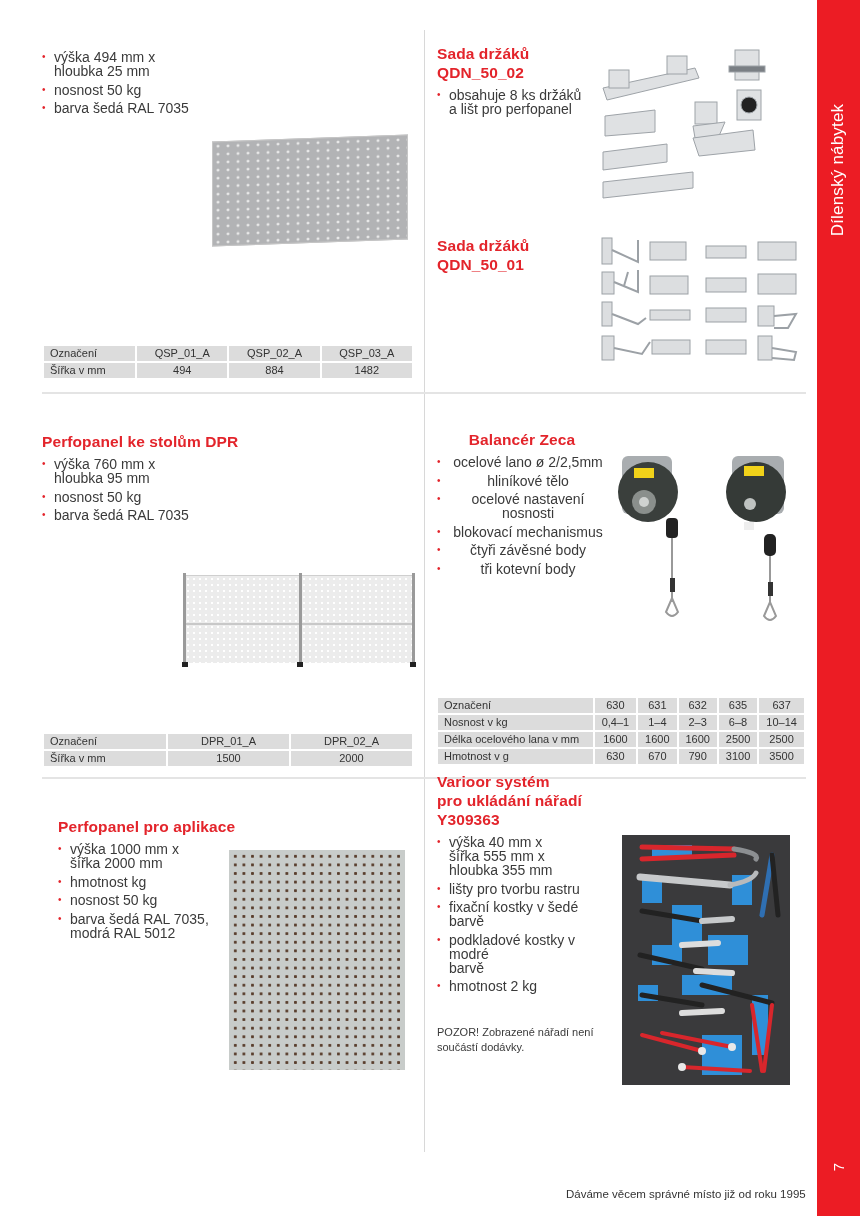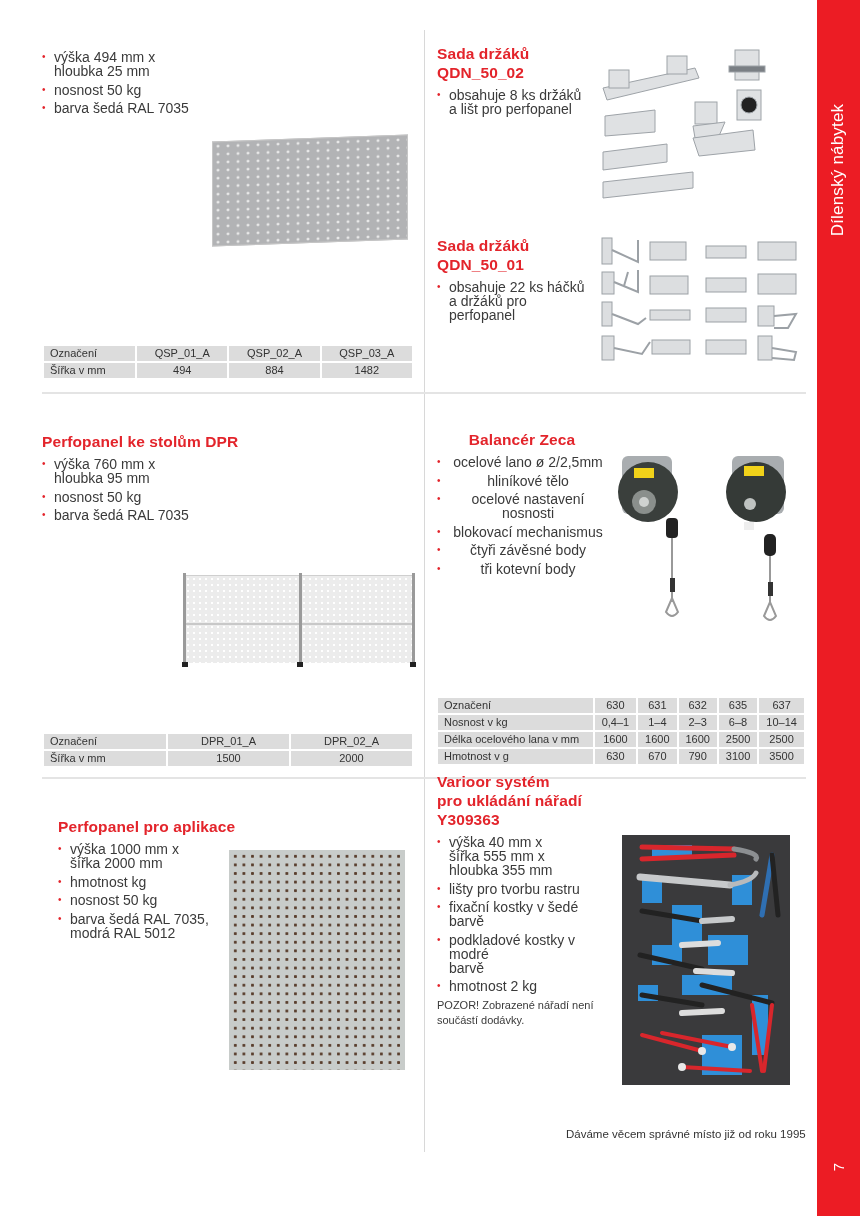--- a/index.html
+++ b/index.html
@@ -109,24 +109,20 @@
       <path d="M98 98 L158 90 L160 110 L104 116 Z"></path>
       <path d="M8 112 L72 104 L72 122 L8 130 Z"></path>
       <path d="M8 142 L98 132 L98 148 L8 158 Z"></path>
     </g>
   </svg>
 </div>
 
 <div class="block" style="left:437px; top:236px; width:150px;">
   <div class="title" style="white-space:pre-line;">Sada držáků
 QDN_50_01</div>
-  <ul class="bullets">
-      <li style="white-space: pre-line;">obsahuje 22 ks háčků
-a držáků pro perfopanel</li>
-    </ul>
 </div>
 <div class="img holders" style="left:598px; top:236px; width:200px; height:130px;">
   <svg width="200" height="130" viewBox="0 0 200 130">
     <g fill="#dcdee0" stroke="#9ca1a6" stroke-width="1">
       <rect x="4" y="2" width="10" height="26"></rect>
         <path d="M14 14 L40 26 L40 4" fill="none" stroke-width="2"></path>
       <rect x="52" y="6" width="36" height="18"></rect>
         <rect x="108" y="10" width="40" height="12"></rect>
         <rect x="160" y="6" width="38" height="18"></rect>
       <rect x="4" y="36" width="12" height="22"></rect>
@@ -277,21 +273,21 @@
   <ul class="bullets">
       <li style="white-space: pre-line;">výška 40 mm x
 šířka 555 mm x
 hloubka 355 mm</li>
       <li style="white-space: pre-line;">lišty pro tvorbu rastru</li>
       <li style="white-space: pre-line;">fixační kostky v šedé barvě</li>
       <li style="white-space: pre-line;">podkladové kostky v modré
 barvě</li>
       <li style="white-space: pre-line;">hmotnost 2 kg</li>
     </ul>
-  <div class="note" style="margin-top:4px; white-space:pre-line;">POZOR! Zobrazené nářadí není
+  <div class="note" style="margin-top:32px; white-space:pre-line;">POZOR! Zobrazené nářadí není
 součástí dodávky.</div>
 </div>
 <div class="img tools" style="left:622px; top:835px; width:168px; height:250px;">
   <svg width="168" height="250" viewBox="0 0 168 250">
     <rect x="0" y="0" width="168" height="250" fill="#3a3a3c"></rect>
     <g fill="#2f8fd8">
       <rect x="30" y="10" width="40" height="14"></rect>
         <rect x="20" y="44" width="20" height="24"></rect>
       <rect x="50" y="70" width="30" height="40"></rect>
         <rect x="110" y="40" width="20" height="30"></rect>
@@ -325,13 +321,13 @@
       <path d="M60 232 L128 236" stroke="#d8262c" stroke-width="4"></path>
     </g>
     <g fill="#e8e8e8">
         <circle cx="80" cy="216" r="4"></circle>
         <circle cx="110" cy="212" r="4"></circle>
         <circle cx="60" cy="232" r="4"></circle>
       </g>
   </svg>
 </div>
 
-<div class="block" style="left:566px; top:1128px; width:250px; font-size:11.5px; color:#333;">Dáváme věcem správné místo již od roku 1995</div>
+<div class="block" style="left:566px; top:1188px; width:250px; font-size:11.5px; color:#333;">Dáváme věcem správné místo již od roku 1995</div>
 
 </body></html>

